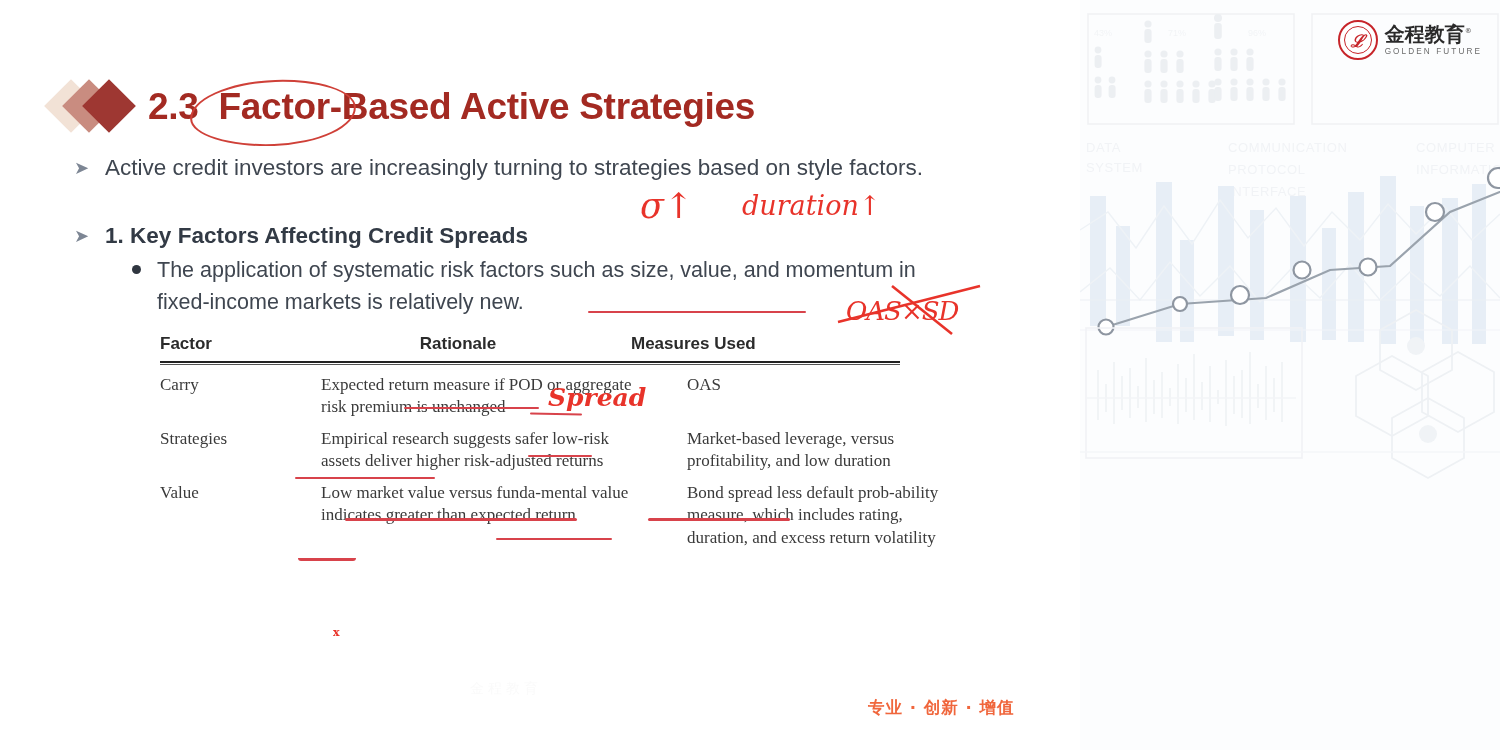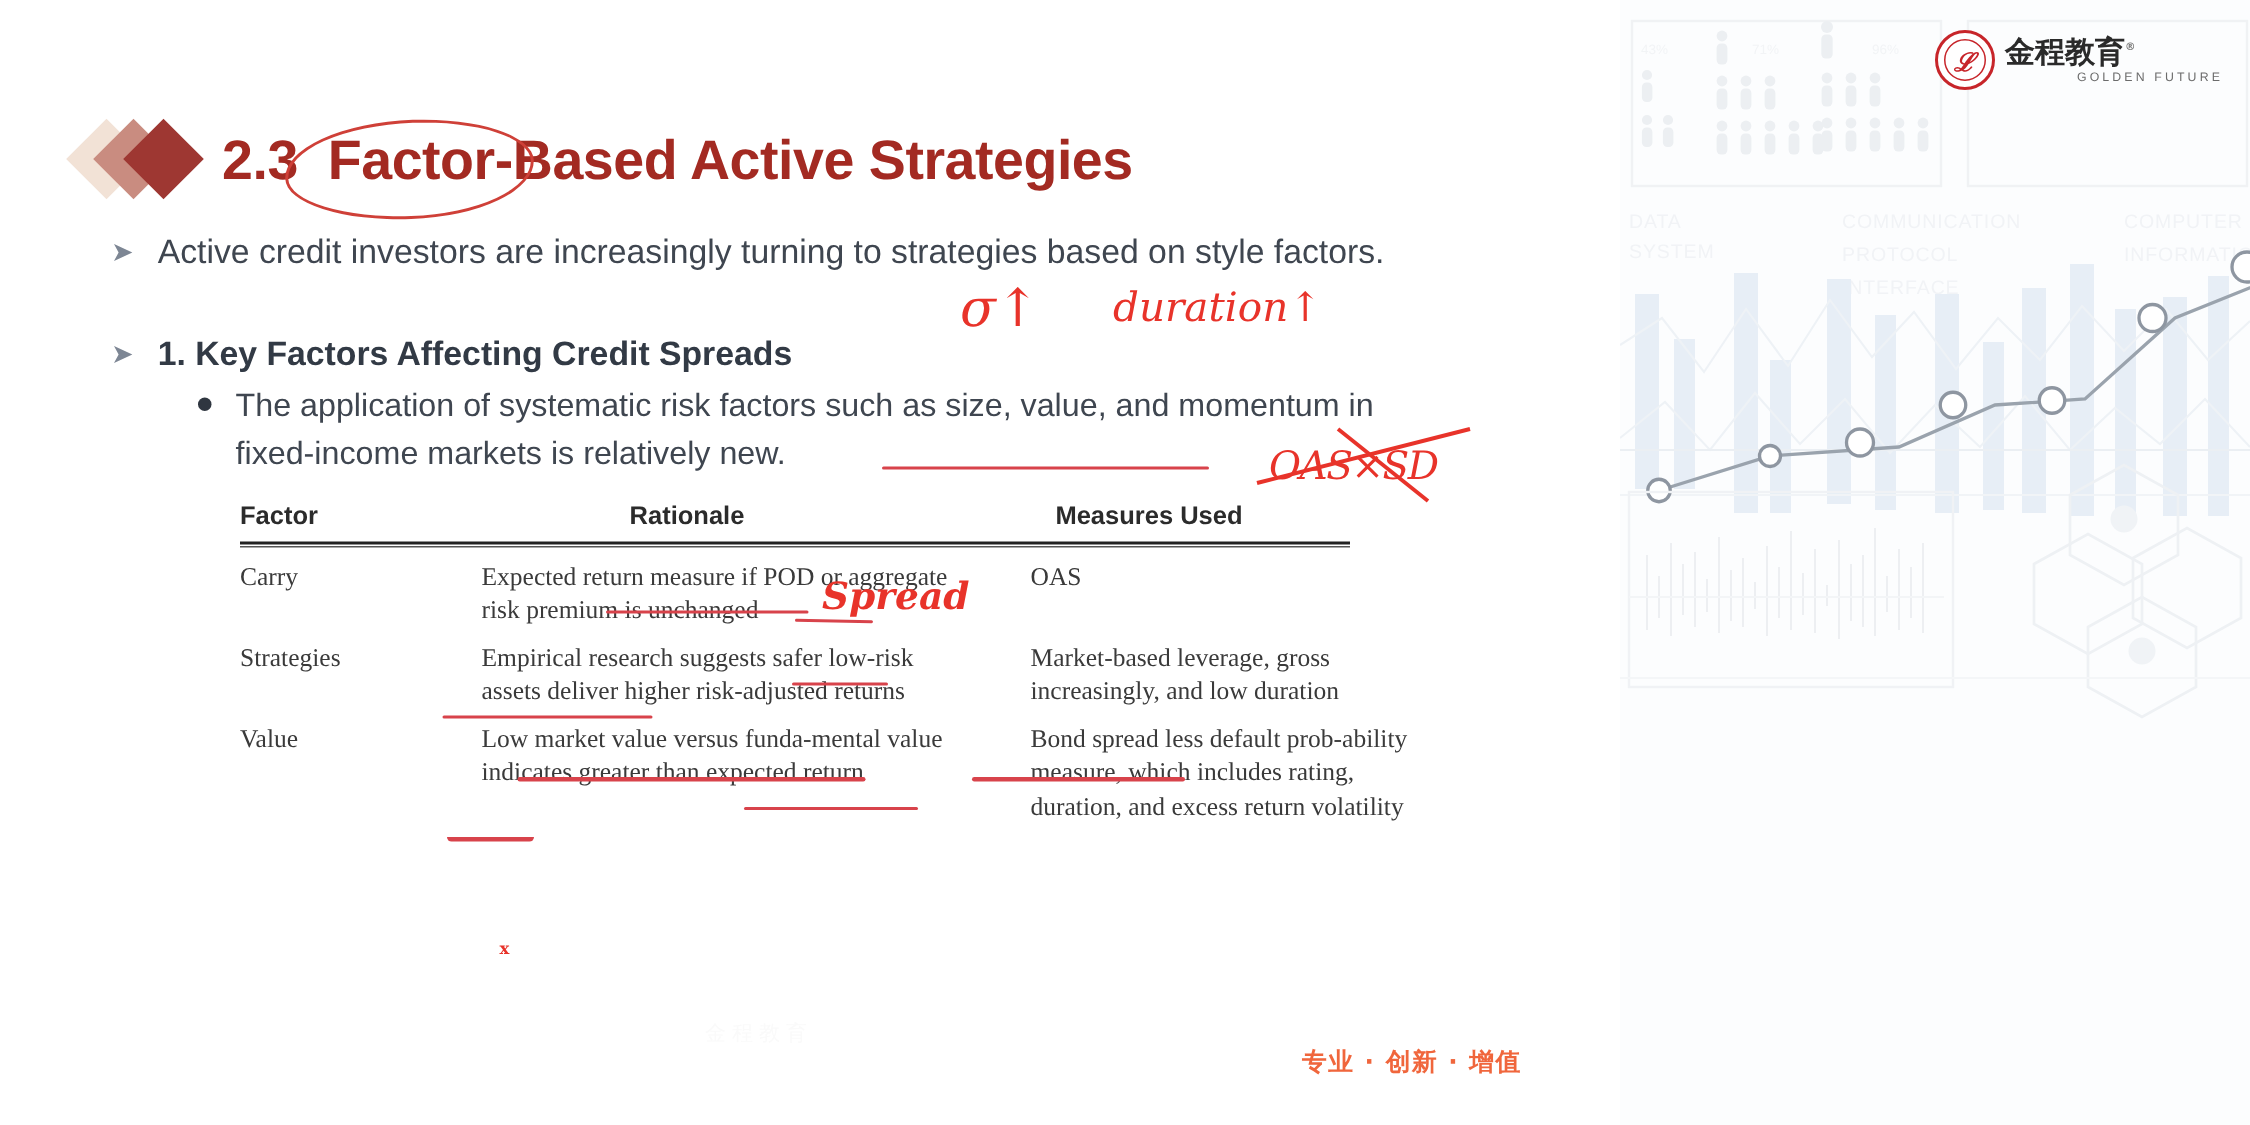--- a/index.html
+++ b/index.html
@@ -43,39 +43,39 @@
     font-family:"Liberation Serif",serif;}
   #tbl .hdr{display:flex;font-family:"Liberation Sans",sans-serif;font-weight:bold;font-size:17px;color:#2b2b2b;padding-bottom:7px;}
   #tbl .rule{height:2px;background:#222;margin-bottom:1px;}
   #tbl .rule2{height:1px;background:#555;margin-bottom:9px;}
   #tbl .row{display:flex;margin-bottom:9px;gap:28px;}
   .c1{width:133px;flex:0 0 133px;font-size:17px;line-height:1.32;}
   .c2{width:330px;flex:0 0 330px;font-size:17px;line-height:1.32;padding-right:8px;}
   .c3{width:270px;flex:0 0 270px;font-size:17px;line-height:1.32;}
   .h1{width:133px;flex:0 0 133px;}
   .h2{width:330px;flex:0 0 330px;text-align:center;padding-right:8px;}
-  .h3{width:270px;flex:0 0 270px;text-align:center;}
+  .h3{width:270px;flex:0 0 270px;}
 
   
   #slogan{position:absolute;left:868px;top:697px;font-size:16.5px;font-weight:bold;color:#f0663c;letter-spacing:1px;
     font-family:"DejaVu Sans",sans-serif;}
 
   
   #watermark{position:absolute;left:470px;top:680px;font-size:14px;color:#fafafa;letter-spacing:4px;}
 
   
   #right{position:absolute;left:1080px;top:0;width:420px;height:750px;background:#fcfdfe;overflow:hidden;}
   #right-bg{position:absolute;inset:0;}
   #logo{position:absolute;right:18px;top:20px;display:flex;align-items:center;}
   #seal{width:36px;height:36px;border-radius:50%;border:2.5px solid #c7252a;position:relative;
         display:flex;align-items:center;justify-content:center;background:#fff;margin-right:7px;}
   #seal:after{content:"";position:absolute;left:4px;top:4px;right:4px;bottom:4px;border:1px solid #c7252a;border-radius:50%;}
   #seal-g{font-family:"DejaVu Serif",serif;font-style:italic;font-weight:bold;font-size:17px;color:#c7252a;z-index:2;}
   #logo-cn{font-family:"DejaVu Sans",sans-serif;font-weight:bold;font-size:20px;color:#2a2a2a;line-height:1;}
-  #logo-en{font-family:"Liberation Sans",sans-serif;font-size:8.2px;letter-spacing:2.1px;color:#6b6b6b;margin-top:3px;margin-left:48px;}
+  #logo-en{font-family:"Liberation Sans",sans-serif;font-size:8.2px;letter-spacing:2.1px;color:#6b6b6b;margin-top:3px;}
   #logo-reg{font-size:7px;color:#777;vertical-align:super;}
 </style>
 </head>
 <body>
 
 <div id="root">
 
   <div id="slide">
 
     <div id="title-row">
@@ -128,21 +128,21 @@
       <div class="rule2"></div>
 
       <div class="row">
         <div class="c1">Carry</div>
         <div class="c2">Expected return measure if POD or aggregate risk premium is unchanged</div>
         <div class="c3">OAS</div>
       </div>
       <div class="row">
         <div class="c1">Strategies</div>
         <div class="c2">Empirical research suggests safer low-risk assets deliver higher risk-adjusted returns</div>
-        <div class="c3">Market-based leverage, gross increasingly, and low duration</div>
+        <div class="c3">Market-based leverage, versus profitability, and low duration</div>
       </div>
       <div class="row">
         <div class="c1">Value</div>
         <div class="c2">Low market value versus funda-mental value indicates greater than expected return</div>
         <div class="c3">Bond spread less default prob-ability measure, which includes rating, duration, and excess return volatility</div>
       </div>
     </div>
 
     <div class="hw" style="left:548px;top:383px;font-size:25px;font-weight:bold;">Spread</div>
     <div class="uline" style="left:404px;top:407px;width:135px;height:2.4px;"></div>

